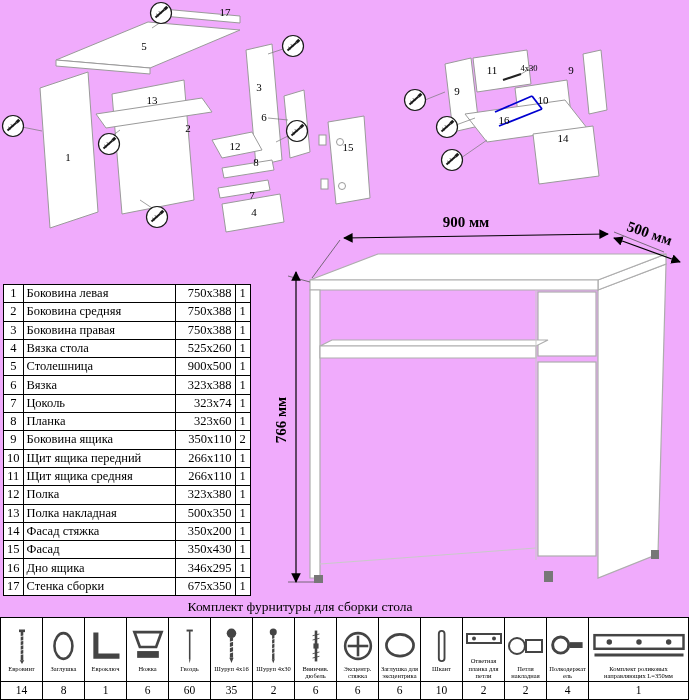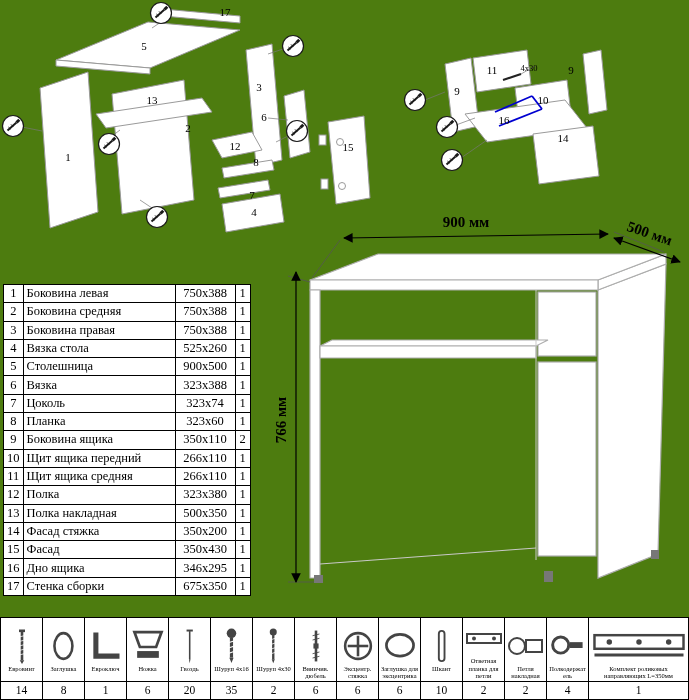--- a/index.html
+++ b/index.html
@@ -1,26 +1,26 @@
 <!DOCTYPE html>
 <html><head>
 <meta charset="utf-8">
 <style>
   html,body{margin:0;padding:0;background:#fff;}
-  #sheet{position:relative;width:689px;height:700px;background:#4d7c0f;
+  #sheet{position:relative;width:689px;height:700px;background:#f0abfc;
          font-family:"Liberation Serif",serif;color:#000;overflow:hidden;}
   #sheet svg{position:absolute;}
   #ev-main{left:0;top:0;}
   #ev-drawer{left:395px;top:30px;}
   #desk{left:270px;top:208px;}
   
   #parts{position:absolute;left:3px;top:284px;border-collapse:collapse;background:#fff;}
   #parts td{border:1px solid #000;padding:0 3px;font-size:12.5px;height:17.3px;line-height:1.05;white-space:nowrap;}
   #parts .c-num,#parts .c-qty{text-align:center;}
-  #parts .c-size{text-align:center;}
+  #parts .c-size{text-align:right;}
   
   #hw-title{position:absolute;left:40px;top:599px;width:520px;text-align:center;font-size:13.5px;}
   #hw{position:absolute;left:0;top:617px;width:689px;border-collapse:collapse;table-layout:fixed;background:#fff;}
   #hw td{border:1px solid #000;padding:1px;vertical-align:bottom;overflow:hidden;}
   .hw-cell{display:flex;flex-direction:column;justify-content:space-between;height:100%;}
   .hw-icon{display:flex;align-items:center;justify-content:center;height:38px;}
   .hw-icon svg{max-height:36px;max-width:38px;}
   #hw td:last-child .hw-icon svg{max-width:94px;}
   .hw-label{font-size:6.5px;line-height:7.5px;text-align:center;min-height:15px;
             font-family:"Liberation Serif",serif;word-wrap:break-word;}
@@ -290,20 +290,21 @@
     <g stroke="#000" stroke-width="1.2" fill="none">
       <line x1="74" y1="30" x2="338" y2="26" marker-start="url(#ar)" marker-end="url(#ar)"></line>
       <line x1="344" y1="30" x2="410" y2="54" marker-start="url(#ar)" marker-end="url(#ar)"></line>
       <line x1="26" y1="64" x2="26" y2="374" marker-start="url(#ar)" marker-end="url(#ar)"></line>
     </g>
     <text class="dim" x="196" y="19" text-anchor="middle">900 мм</text>
     <text class="dim" x="378" y="30" text-anchor="middle" transform="rotate(19 378 30)">500 мм</text>
     <text class="dim" x="16" y="212" text-anchor="middle" transform="rotate(-90 16 212)">766 мм</text>
   </svg>
 
+  <div id="hw-title">Комплект фурнитуры для сборки стола</div>
   <table id="hw">
     <colgroup>
       <col style="width:42px">
         <col style="width:42px">
         <col style="width:42px">
         <col style="width:42px">
       <col style="width:42px">
         <col style="width:42px">
         <col style="width:42px">
         <col style="width:42px">
@@ -502,21 +503,21 @@
               </div>
               <div class="hw-label">Комплект роликовых направляющих L=350мм</div>
             </div>
           </td>
         </tr>
       <tr id="hw-qtys">
           <td class="hw-qty">14</td>
           <td class="hw-qty">8</td>
           <td class="hw-qty">1</td>
           <td class="hw-qty">6</td>
-          <td class="hw-qty">20</td>
+          <td class="hw-qty">60</td>
           <td class="hw-qty">35</td>
           <td class="hw-qty">2</td>
           <td class="hw-qty">6</td>
           <td class="hw-qty">6</td>
           <td class="hw-qty">6</td>
           <td class="hw-qty">10</td>
           <td class="hw-qty">2</td>
           <td class="hw-qty">2</td>
           <td class="hw-qty">4</td>
           <td class="hw-qty">1</td>

